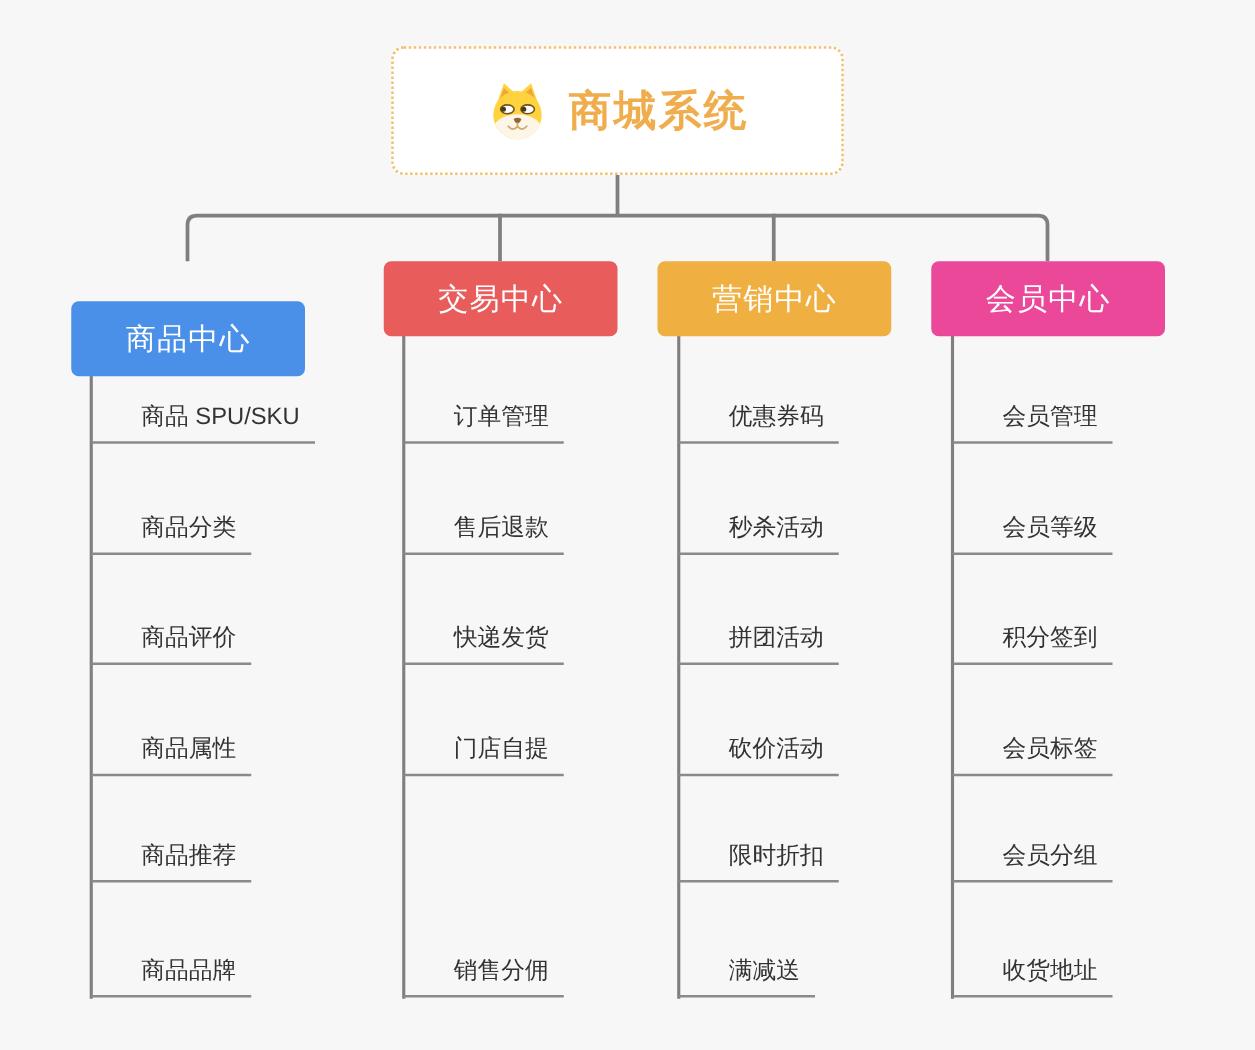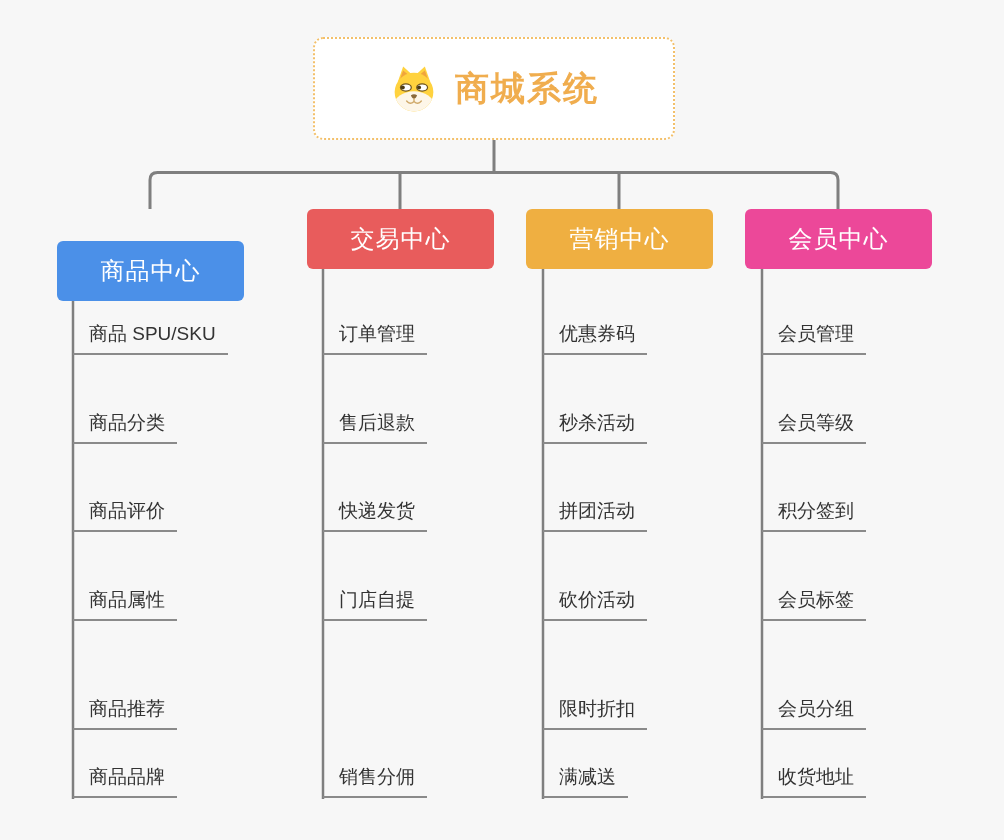--- a/index.html
+++ b/index.html
@@ -61,34 +61,34 @@
   .branch-2{left:307px;}
   .branch-3{left:526px;}
   .branch-4{left:745px;}
 
   
   .leaf{
     position:absolute;
     font-size:19px;
     line-height:26px;
     color:#333333;
-    padding:0 12px 6px 16px;
+    padding:0 12px 6px 40px;
     border-bottom:2px solid #8a8a8a;
     white-space:nowrap;
     cursor:pointer;
   }
   .colx-1{left:73px;}
   .colx-2{left:323px;text-align:right;}
   .colx-3{left:543px;}
   .colx-4{left:762px;}
   .rowy-1{top:321px;}
   .rowy-2{top:410px;}
   .rowy-3{top:498px;}
   .rowy-4{top:587px;}
-  .rowy-5{top:696px;}
+  .rowy-5{top:672px;}
   .rowy-6{top:764px;}
 </style>
 </head>
 <body>
 
 <div class="canvas">
 
   <svg class="connectors" width="1004" height="840">
 
     <path class="conn conn-thick" d="M494,140 L494,172.5"></path>

